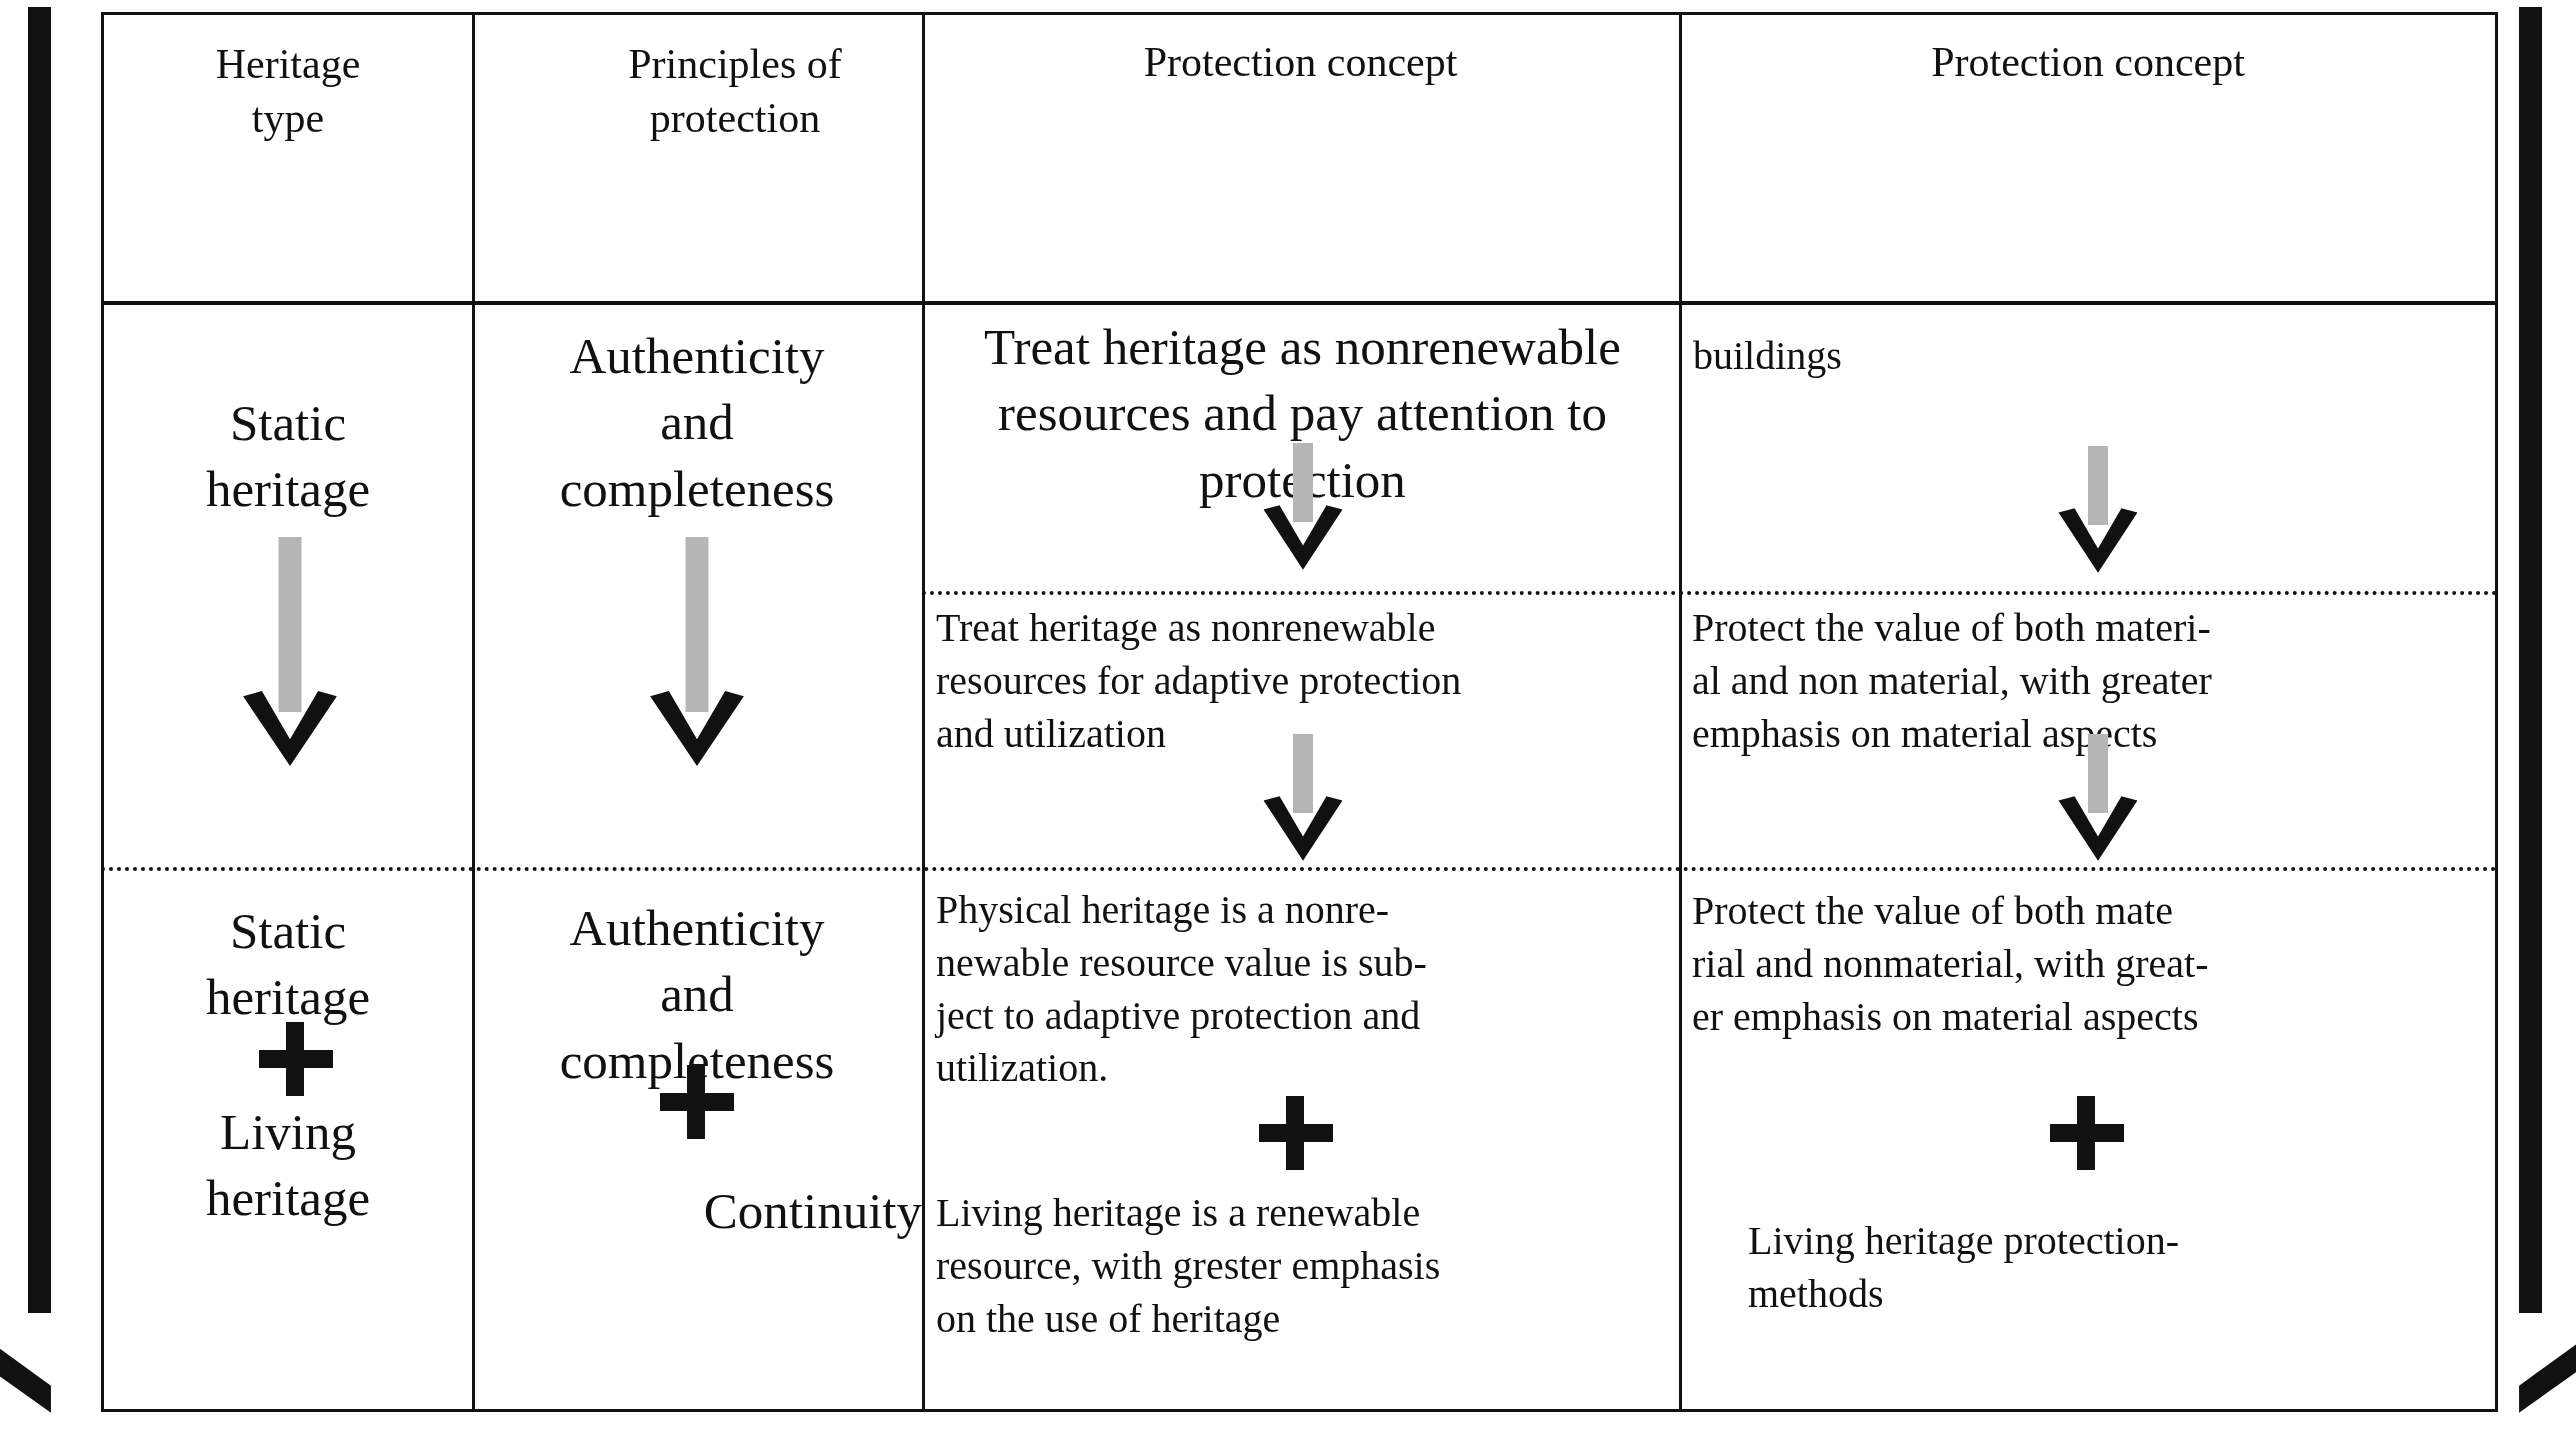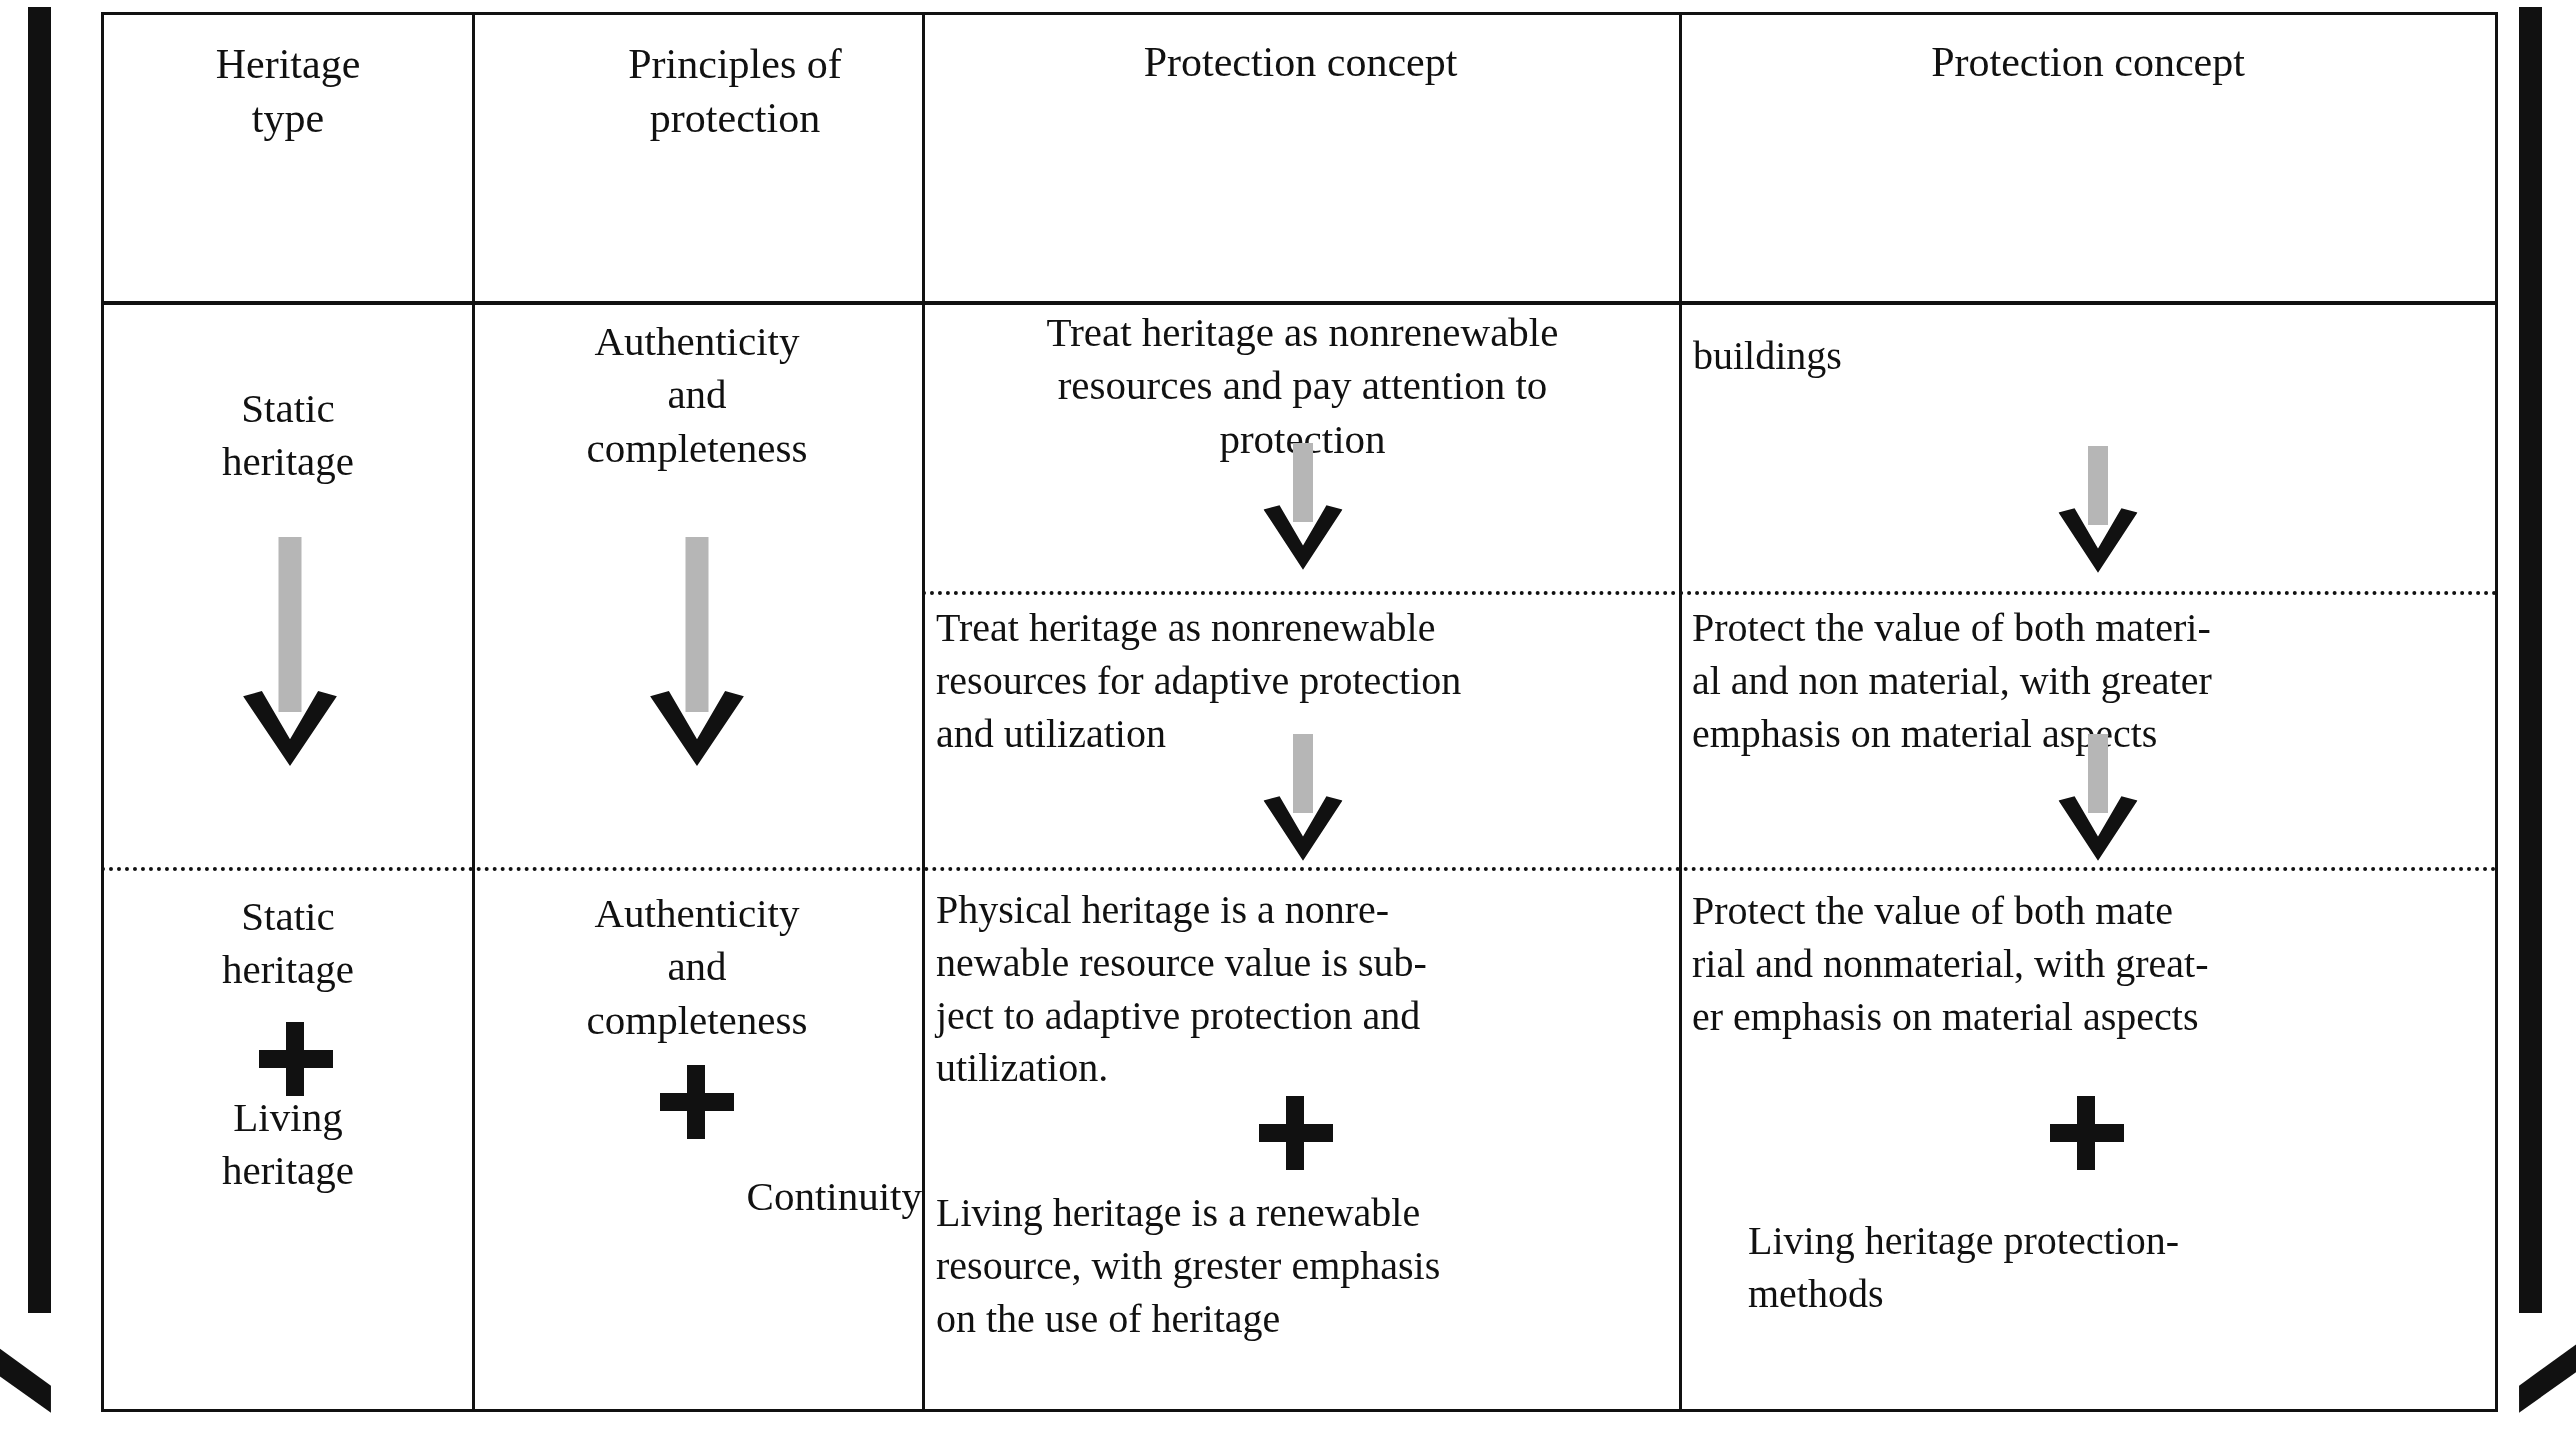--- a/index.html
+++ b/index.html
@@ -34,21 +34,21 @@
 
   
   .hrule{position:absolute;left:0;right:0;height:0;}
   #rule-header{top:286px;border-top:4px solid #111;left:-3.4px;right:-3.4px;}
   #rule-mid-dotted{top:576px;left:818px;right:-3.4px;border-top:4.7px dotted #111;}
   #rule-row2{top:852px;left:-3.4px;right:-3.4px;border-top:4.7px dotted #111;}
 
   
   .cell{position:absolute;box-sizing:border-box;}
   .hdr{font-size:42px;line-height:1.30;text-align:center;}
-  .body-c{font-size:41px;line-height:1.30;text-align:center;}
+  .body-c{font-size:51px;line-height:1.30;text-align:center;margin-top:8px;}
   .body-l{font-size:40px;line-height:1.32;text-align:left;}
 
   
   #h1{left:0;top:21.5px;width:368px;}
   #h2{left:368px;top:21.5px;width:526px;}
   #h3{left:818px;top:20px;width:757px;}
   #h4{left:1575px;top:20px;width:818px;}
 
   
   #c1r1{left:0;top:367px;width:368px;}

